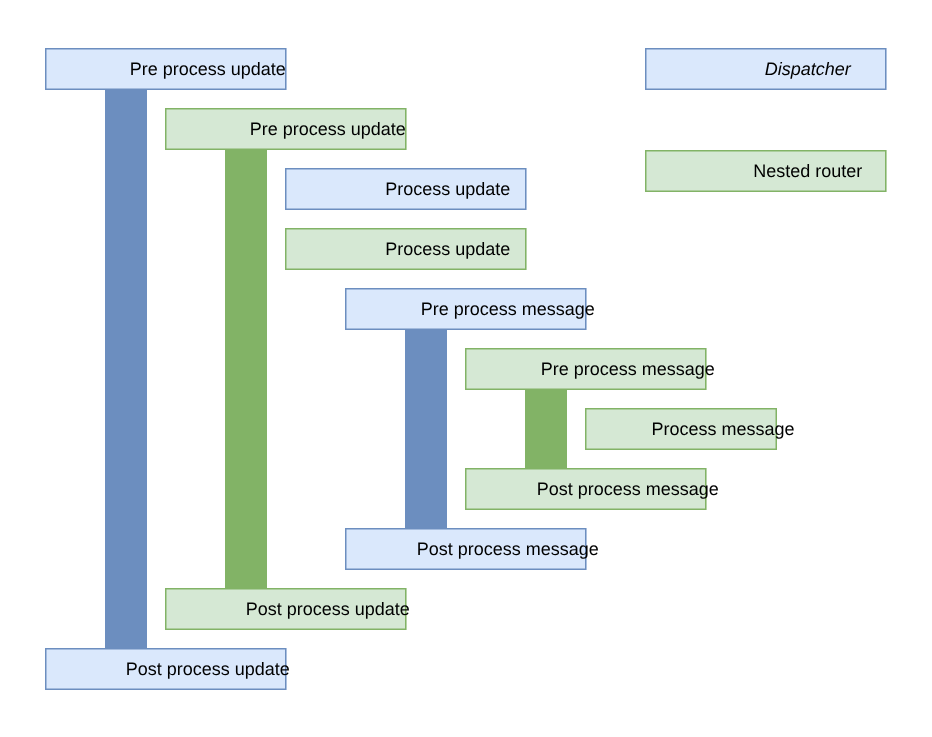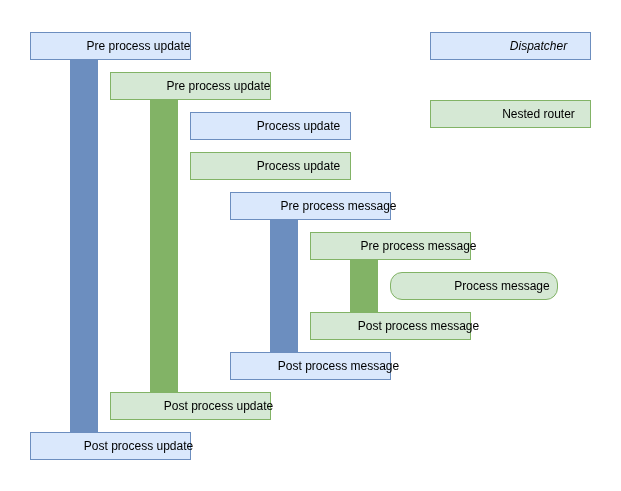--- a/index.html
+++ b/index.html
@@ -57,21 +57,21 @@
     </div>
     <div class="node" style="left: 190px; top: 152px; width: 161px; height: 28px; background: rgb(213, 232, 212); border-color: rgb(130, 179, 102); color: rgb(0, 0, 0);">
       <span>Process update</span>
     </div>
     <div class="node" style="left: 230px; top: 192px; width: 161px; height: 28px; background: rgb(218, 232, 252); border-color: rgb(108, 142, 191); color: rgb(0, 0, 0);">
       <span>Pre process message</span>
     </div>
     <div class="node" style="left: 310px; top: 232px; width: 161px; height: 28px; background: rgb(213, 232, 212); border-color: rgb(130, 179, 102); color: rgb(0, 0, 0);">
       <span>Pre process message</span>
     </div>
-    <div class="node" style="left: 390px; top: 272px; width: 168px; height: 28px; background: rgb(213, 232, 212); border-color: rgb(130, 179, 102); color: rgb(0, 0, 0); border-radius: 12px;">
+    <div class="node" style="left: 390px; top: 272px; width: 128px; height: 28px; background: rgb(213, 232, 212); border-color: rgb(130, 179, 102); color: rgb(0, 0, 0);">
       <span>Process message</span>
     </div>
     <div class="node" style="left: 310px; top: 312px; width: 161px; height: 28px; background: rgb(213, 232, 212); border-color: rgb(130, 179, 102); color: rgb(0, 0, 0);">
       <span>Post process message</span>
     </div>
     <div class="node" style="left: 230px; top: 352px; width: 161px; height: 28px; background: rgb(218, 232, 252); border-color: rgb(108, 142, 191); color: rgb(0, 0, 0);">
       <span>Post process message</span>
     </div>
     <div class="node" style="left: 110px; top: 392px; width: 161px; height: 28px; background: rgb(213, 232, 212); border-color: rgb(130, 179, 102); color: rgb(0, 0, 0);">
       <span>Post process update</span>

